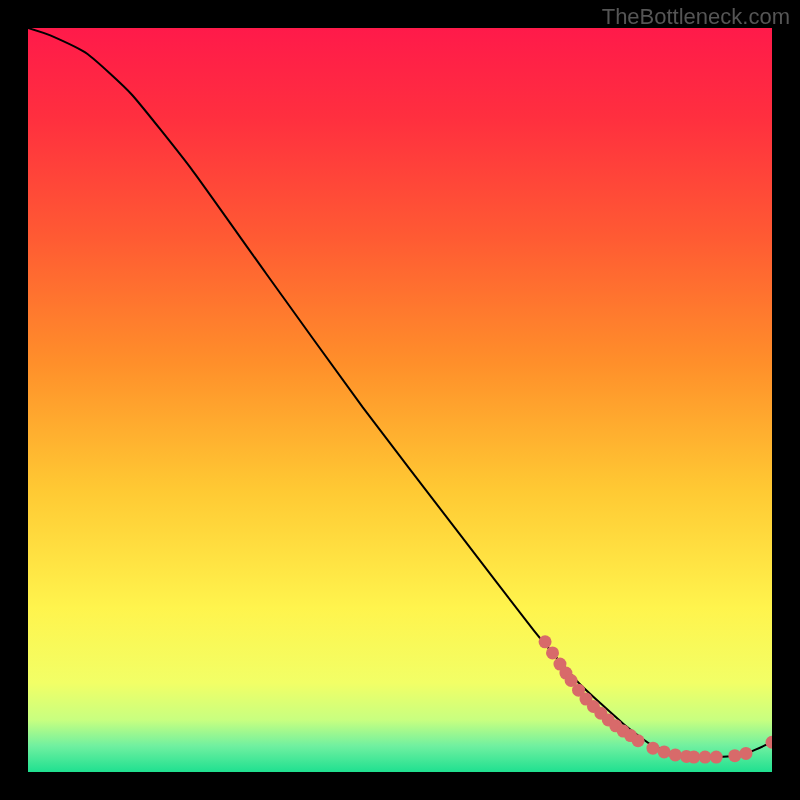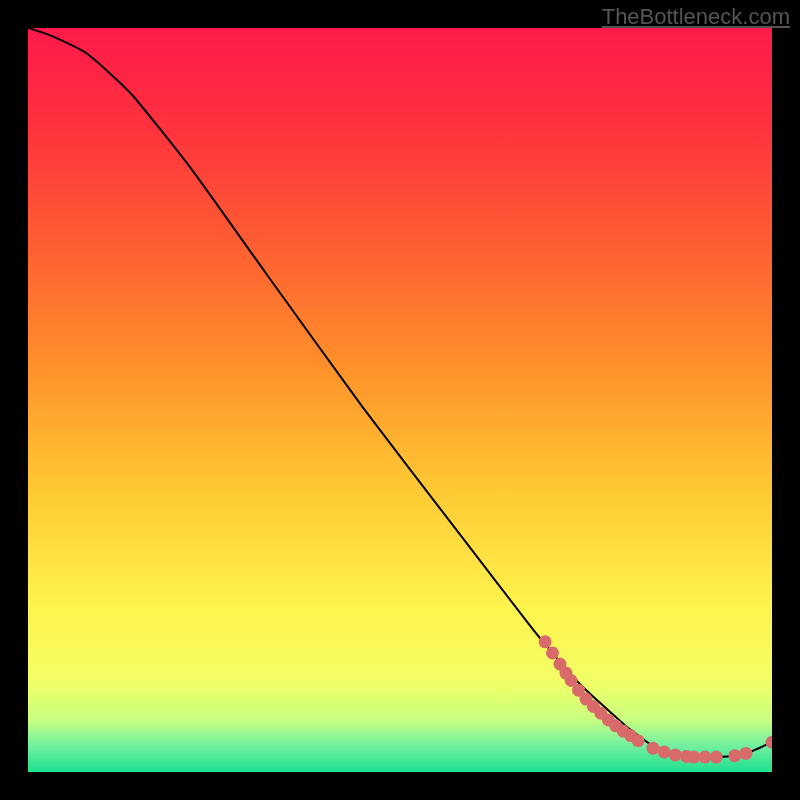--- a/index.html
+++ b/index.html
@@ -11,21 +11,20 @@
     position: relative;
     font-family: Arial, sans-serif;
   }
   .watermark {
     position: absolute;
     top: 4px;
     right: 10px;
     color: #555;
     font-size: 22px;
     z-index: 10;
-    text-decoration: underline;
   }
   .plot-area {
     position: absolute;
     left: 28px;
     top: 28px;
     width: 744px;
     height: 744px;
   }
   svg { display: block; }
 </style>

